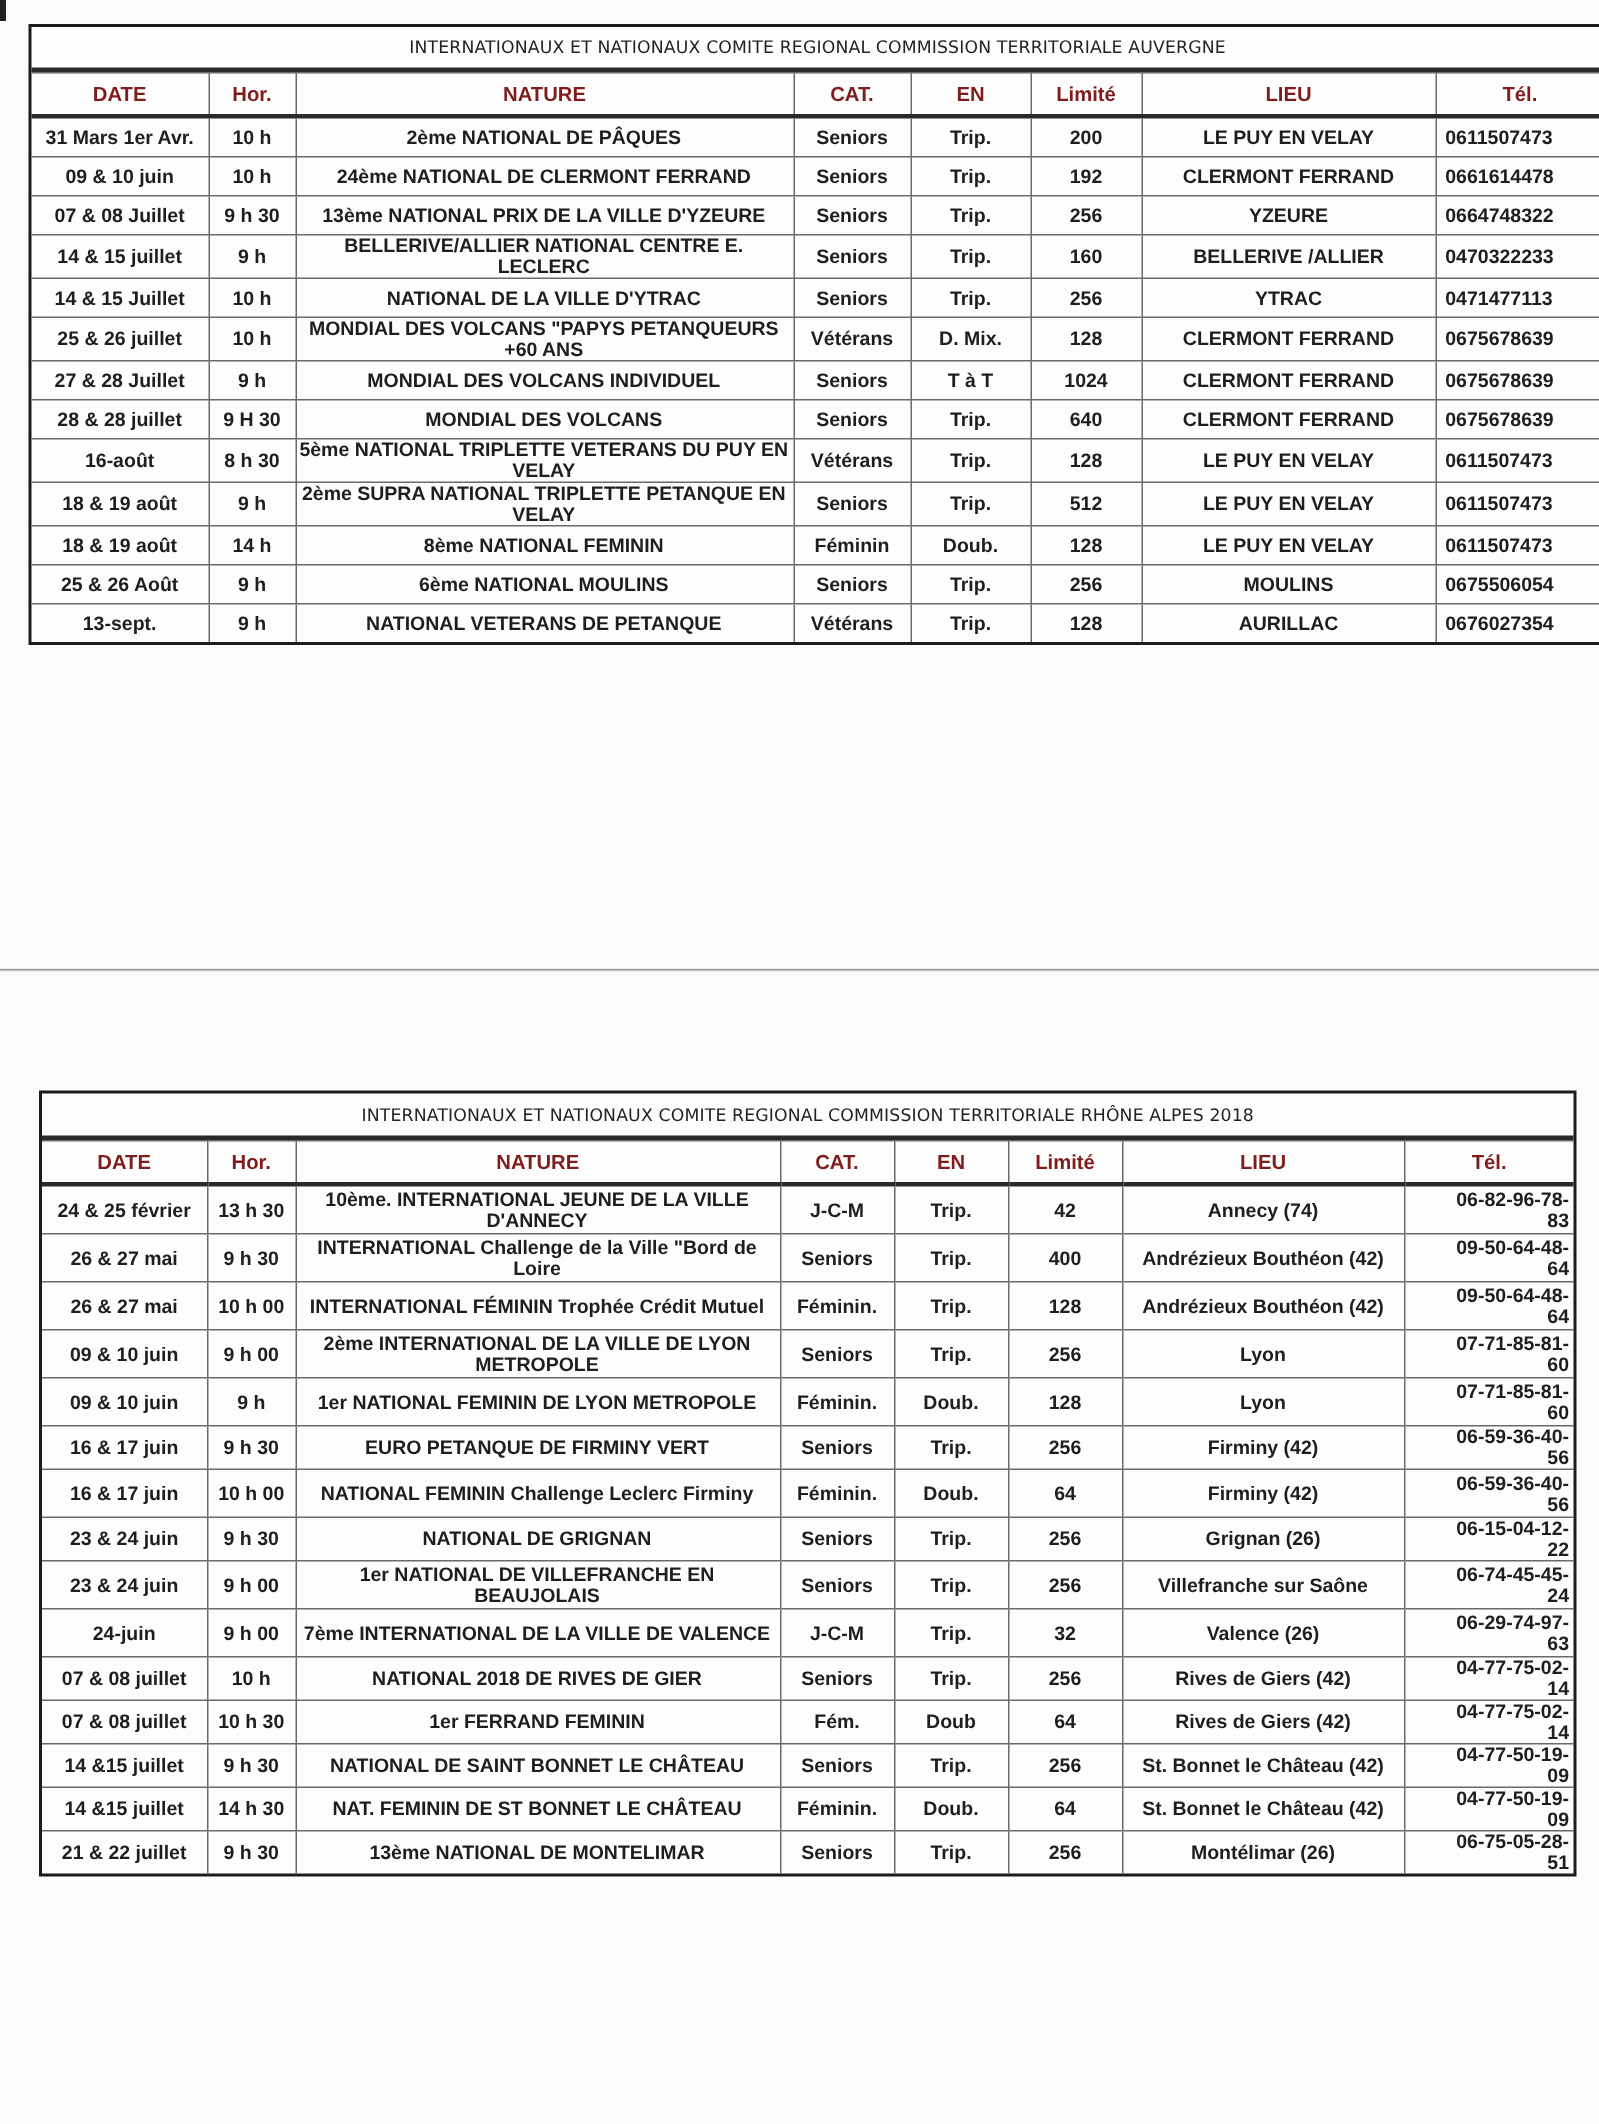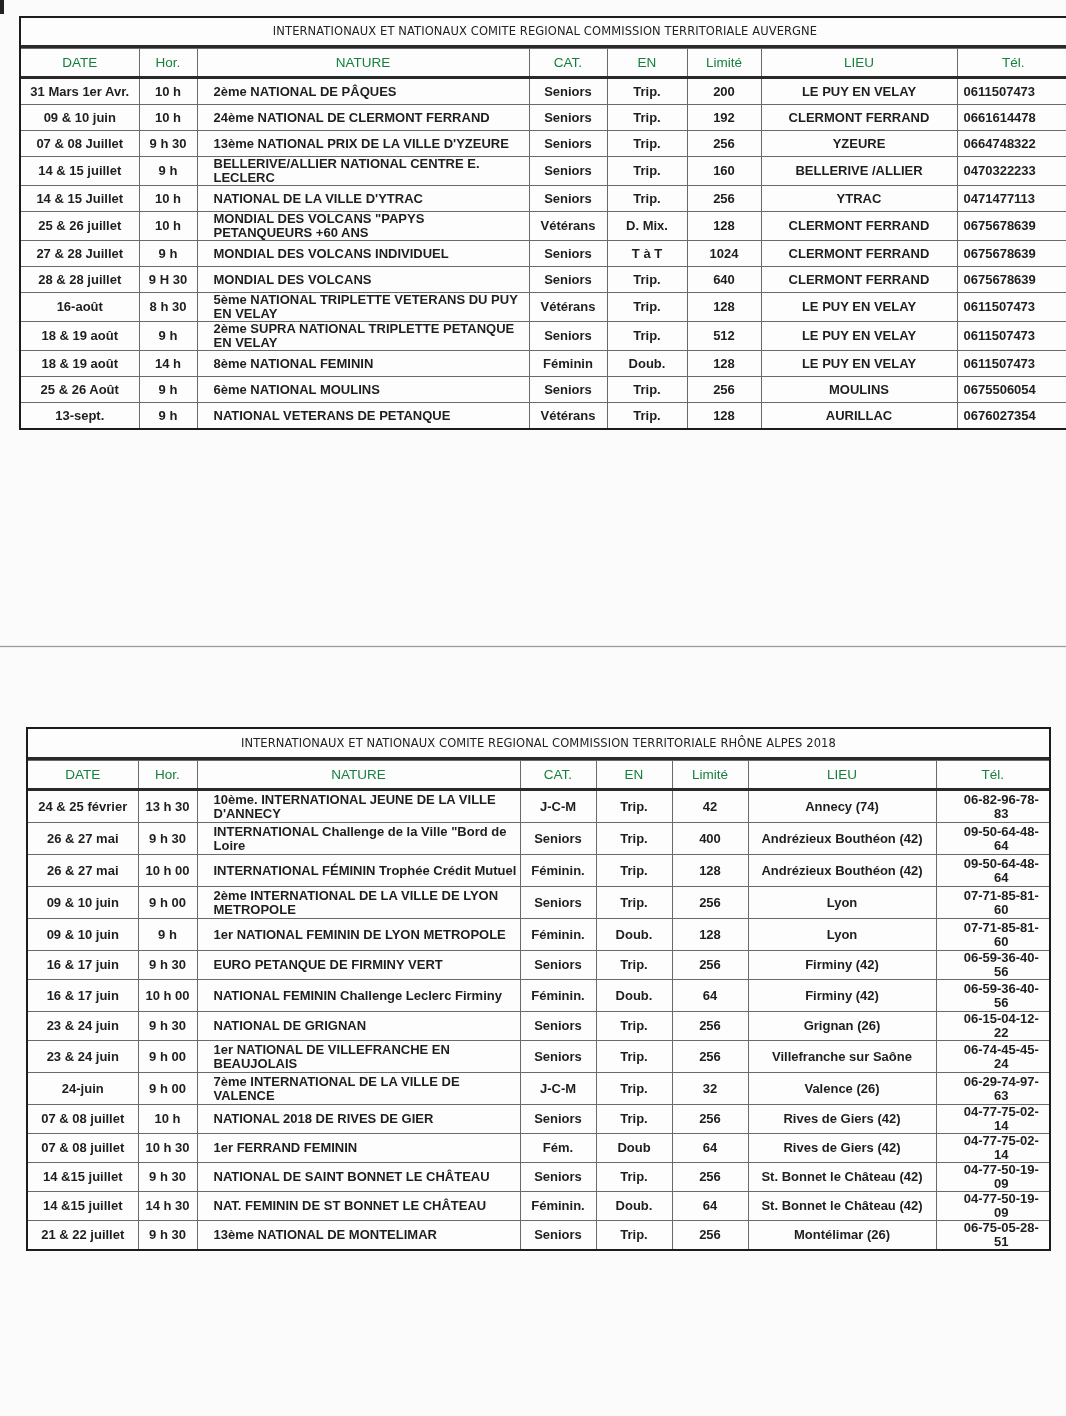--- a/index.html
+++ b/index.html
@@ -14,25 +14,25 @@
   #t2 { left: 26px; top: 727px; width: 1021px; }
   .title {
     text-align: center; font-size: 12.5px; letter-spacing: 0.1px;
     border-bottom: 3px solid #2a2a2a; color: #222;
     font-family: "DejaVu Sans", sans-serif; font-size: 11.5px;
   }
   #t1 .title { height: 27px; line-height: 27px; }
   #t2 .title { height: 28px; line-height: 28px; }
   table { border-collapse: collapse; width: 100%; table-layout: fixed; }
   th, td { border: 1px solid #6a6a6a; padding: 0 3px; overflow: hidden; }
-  th { font-weight: normal; font-size: 13.5px; color: #15803d; height: 27px; border-bottom: 3px solid #2a2a2a; }
+  th { font-weight: bold; font-size: 13.5px; color: #7f1d1d; height: 27px; border-bottom: 3px solid #2a2a2a; }
   td { font-weight: bold; font-size: 13px; text-align: center; color: #1e1e1e; line-height: 14px; }
-  td.nat { text-align: left; padding-left: 16px; }
+  td.nat { text-align: center; padding-left: 2px; }
   td.tel { text-align: left; padding-left: 6px; }
-  #t2 td.tel { text-align: center; padding-left: 20px; }
+  #t2 td.tel { text-align: right; padding-left: 20px; }
   #t1 td { height: 25px; }
   #t1 tr.tall td { height: 28px; }
   #t2 td { height: 27px; }
   #t2 tr.tall td { height: 31px; }
   tr td:first-child, tr th:first-child { border-left: none; }
   tr td:last-child, tr th:last-child { border-right: none; }
   tbody tr:last-child td { border-bottom: none; }
   .fold {
     position: absolute; left: 0; top: 646px; width: 1066px; height: 1px;
     background: #9a9a9a;

